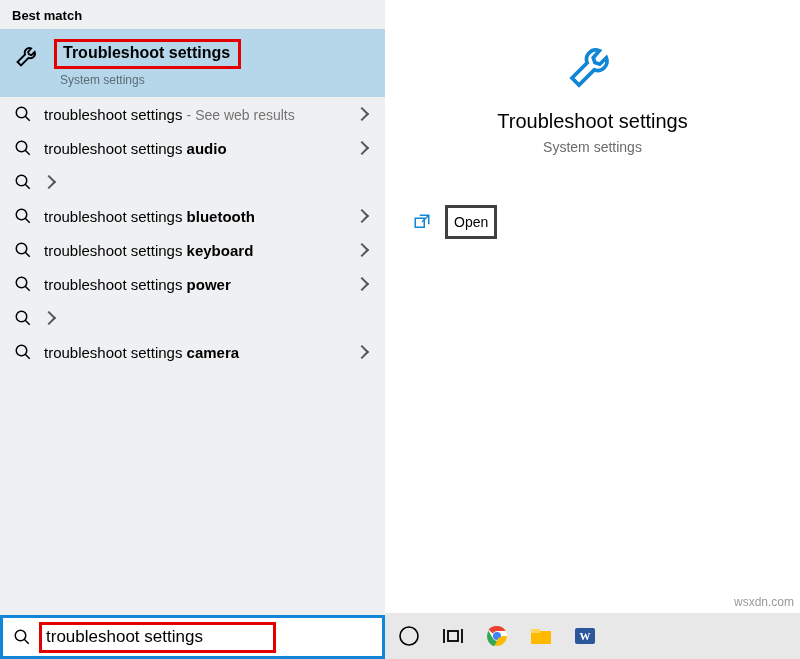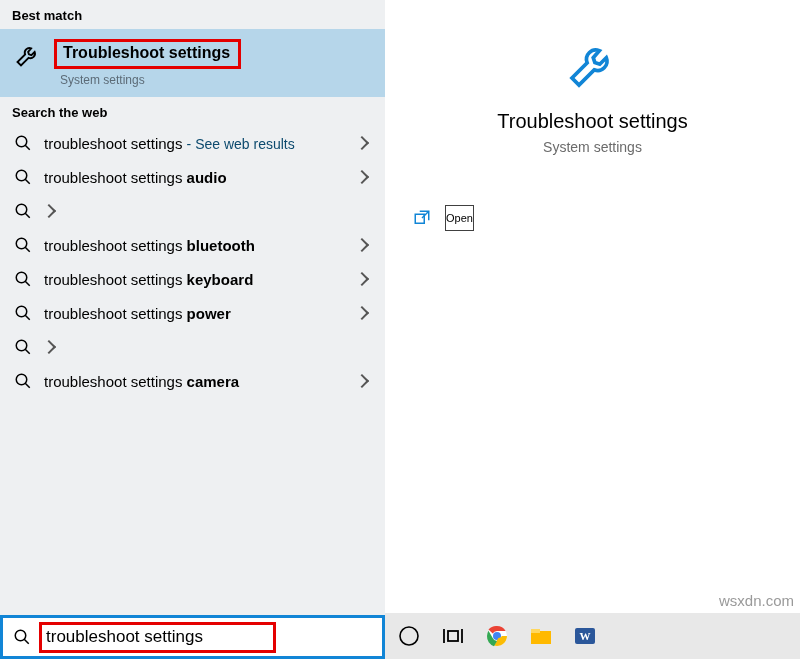--- a/index.html
+++ b/index.html
@@ -81,21 +81,21 @@
     .mag {
       width: 18px; height: 18px; flex-shrink: 0;
       color:#000;
     }
     .web-text {
       flex: 1;
       font-size: 15px;
       color:#000;
     }
     .web-text .suffix { font-weight: 700; }
-    .see { color:#0c4a6e; font-size:14px; }
+    .see { color:#737373; font-size:14px; }
     .chev {
       width: 10px; height: 10px;
       border-top: 2px solid #555;
       border-right: 2px solid #555;
       transform: rotate(45deg);
       margin-right: 8px;
     }
     .spacer { flex:1; }
     .search-bar-wrap {
       margin: 0 0 0 0;
@@ -137,44 +137,44 @@
     }
     .open-row {
       display:flex;
       align-items:center;
       gap: 14px;
       margin-top: 50px;
       margin-left: 28px;
     }
     .open-icon { width:18px; height:18px; color:#1185d6; }
     .red-open {
-      border:1px solid #404040;
-      padding: 6px 0;
-      font-size: 11px;
+      border:3px solid #404040;
+      padding: 6px 6px;
+      font-size: 14px;
     }
     
     .taskbar {
       position:absolute;
       bottom:0; left:0; right:0;
       height:46px;
       background:#e8e8e8;
       display:flex;
       align-items:center;
       gap:20px;
       padding-left: 12px;
     }
     .tb-icon {
       width:24px; height:24px;
       display:flex; align-items:center; justify-content:center;
     }
     .watermark {
       position:absolute;
       right:6px;
       bottom:50px;
-      font-size:15px;
+      font-size:12px;
       color:#9a9a9a;
     }
     svg { display:block; }
   </style>
 </head>
 <body>
 
 <div class="container">
 
   <div class="left">
@@ -183,21 +183,20 @@
     <div class="best-match-item">
       <svg class="wrench-small" viewBox="0 0 24 24" fill="none" stroke="#000" stroke-width="1.6">
         <path d="M14.7 6.3a4 4 0 0 0-5.2 5.2L3 18l3 3 6.5-6.5a4 4 0 0 0 5.2-5.2l-2.8 2.8-2.1-.7-.7-2.1 2.6-3z"></path>
       </svg>
       <div class="best-text-wrap">
         <span class="red-box-title"><span class="best-title">Troubleshoot settings</span></span>
         <div class="best-sub">System settings</div>
       </div>
     </div>
 
-    <div class="section-header">Search the web</div>
 
     <div class="web-list" id="web-list">
         <div class="web-item">
     <svg class="mag" viewBox="0 0 24 24" fill="none" stroke="#000" stroke-width="2">
       <circle cx="10" cy="10" r="7"></circle>
             <line x1="15" y1="15" x2="21" y2="21"></line>
     </svg>
     <span class="web-text">
       <span class="pref">troubleshoot settings</span><span class="suffix"></span> <span class="see">- See web results</span>
     </span>

